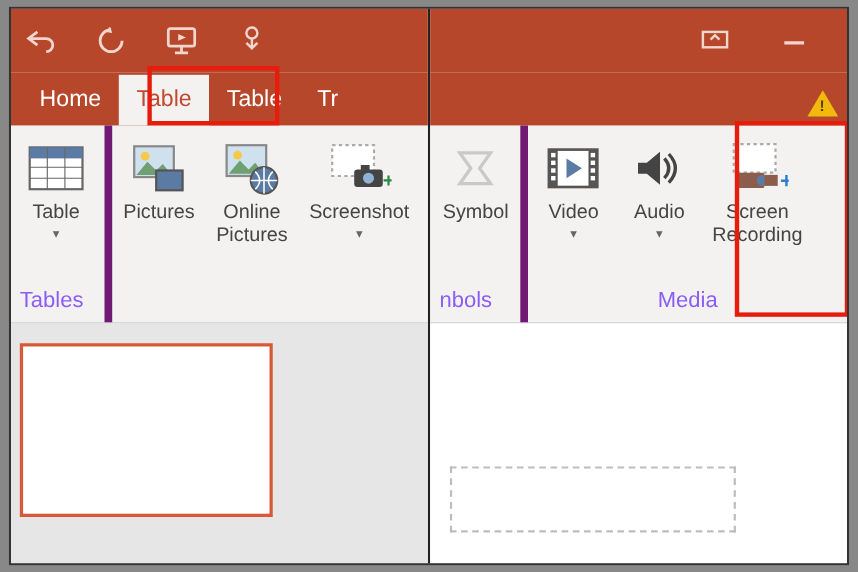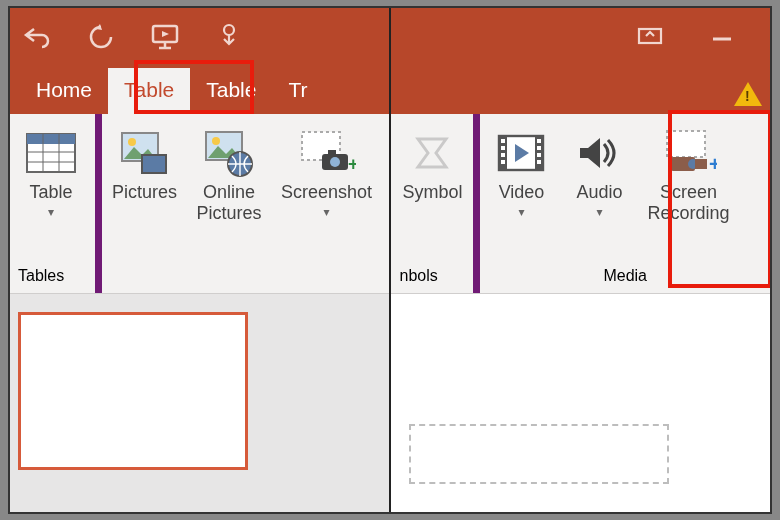--- a/index.html
+++ b/index.html
@@ -93,22 +93,22 @@
   }
   .rbtn .ico-slot {
     height: 58px;
     display: flex;
     align-items: center;
     justify-content: center;
   }
   .rbtn .lab { line-height: 1.15; text-align: center; white-space: pre; }
   .rbtn .caret { font-size: 12px; color: #666; margin-top: 2px;}
   .group-label {
-    font-size: 16px;
-    color: #000000;
+    font-size: 20px;
+    color: #8b5cf6;
     padding: 4px 0 6px 6px;
   }
   .group-label.center { text-align: center; padding-left:0; }
   .disabled { color: #aaa; }
   .disabled svg { opacity: .45; }
   .work {
     background: #e7e6e6;
     height: calc(100% - 58px - 48px - 180px);
     position: relative;
   }

